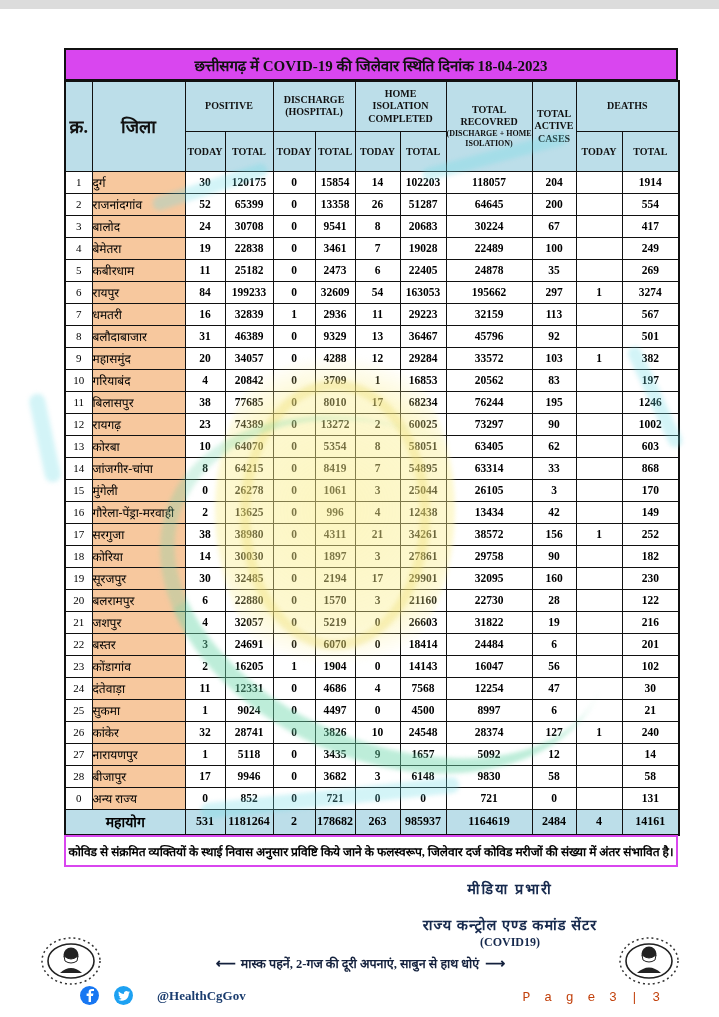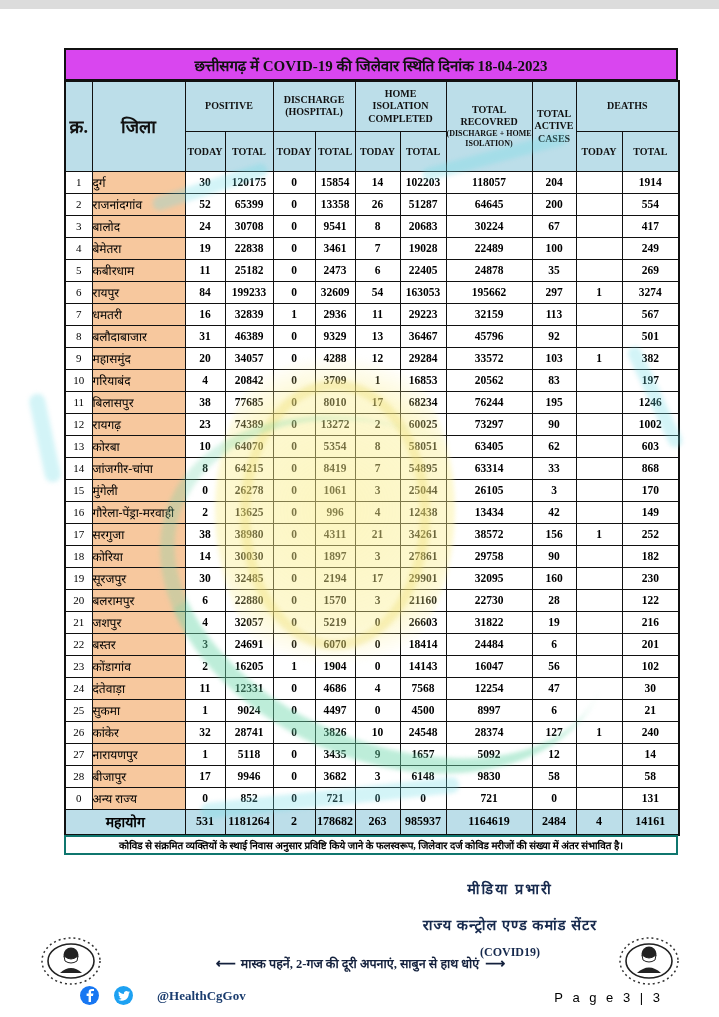--- a/index.html
+++ b/index.html
@@ -40,46 +40,46 @@
   .h-dev   { font-size:18px; }
   .h-sub   { font-size:10px; height:40px; }
   .h-rec-sub { display:block; font-size:8px; font-weight:bold; }
   tbody td { height:22px; font-size:11.5px; font-weight:bold; text-align:center; background:#ffffff; }
   td.c-serial { font-weight:normal; font-size:11px; background:#ffffff; }
   td.c-district { background:#f7c89e; text-align:left; font-size:12px; font-weight:normal; font-family:"Liberation Serif", serif; }
   tr.total-row td { background:#bcdee9; height:26px; font-size:12px; font-weight:bold; }
   tr.total-row td.t-label { font-size:14px; }
   .outer-border { border:2px solid #111; }
   .note-box {
-    margin-top:-1px; border:2px solid #0f766e; background:#fff; height:20px;
+    margin-top:-1px; border:2px solid #d946ef; background:#fff; height:32px;
     display:flex; align-items:center; justify-content:center;
-    font-size:10px; font-weight:bold; color:#000; white-space:nowrap;
+    font-size:12px; font-weight:bold; color:#000; white-space:nowrap;
   }
 
   
   .signature { position:absolute; left:350px; top:878px; width:320px; text-align:center;
     color:#16294d; font-weight:bold; z-index:2; }
   .signature .s1 { font-size:14.5px; letter-spacing:2px; }
   .signature .s2 { font-size:14.5px; margin-top:16px; letter-spacing:1px; }
-  .signature .s3 { font-size:12px; margin-top:11px; font-family:"Liberation Serif", serif; }
+  .signature .s3 { font-size:12px; margin-top:1px; font-family:"Liberation Serif", serif; }
 
   .banner { position:absolute; left:40px; top:936px; width:640px; height:54px;
     display:flex; align-items:center; z-index:2; }
   .mask-badge { flex:0 0 auto; }
   .banner-mid { flex:1; display:flex; align-items:center; justify-content:center; gap:6px;
     color:#14213d; font-weight:bold; font-size:12.5px; }
   .arrow { color:#14213d; font-size:14px; font-weight:bold; letter-spacing:-1px; }
 
   .social { position:absolute; left:80px; top:986px; display:flex; align-items:center; gap:20px; z-index:2; }
   .icon-circle { width:19px; height:19px; border-radius:50%; display:flex; align-items:center; justify-content:center; }
   .fb { background:#1877f2; }
   .tw { background:#1da1f2; margin-left:-5px; }
   .handle { font-size:13px; font-weight:bold; color:#1a3c6e; margin-left:4px; font-family:"Liberation Serif", serif; }
-  .page-num { position:absolute; right:56px; top:990px; font-size:13px; color:#000000;
-    letter-spacing:3px; z-index:2; font-family:Liberation Sans, sans-serif; }
+  .page-num { position:absolute; right:56px; top:990px; font-size:13px; color:#c2410c;
+    letter-spacing:3px; z-index:2; font-family:Liberation Mono, monospace; }
 </style>
 </head>
 <body>
 
 <div class="page">
   <div class="top-strip"></div>
 
   <div class="tbl-wrap">
     <div class="title-bar">छत्तीसगढ़ में COVID-19 की जिलेवार स्थिति दिनांक 18-04-2023</div>
 

